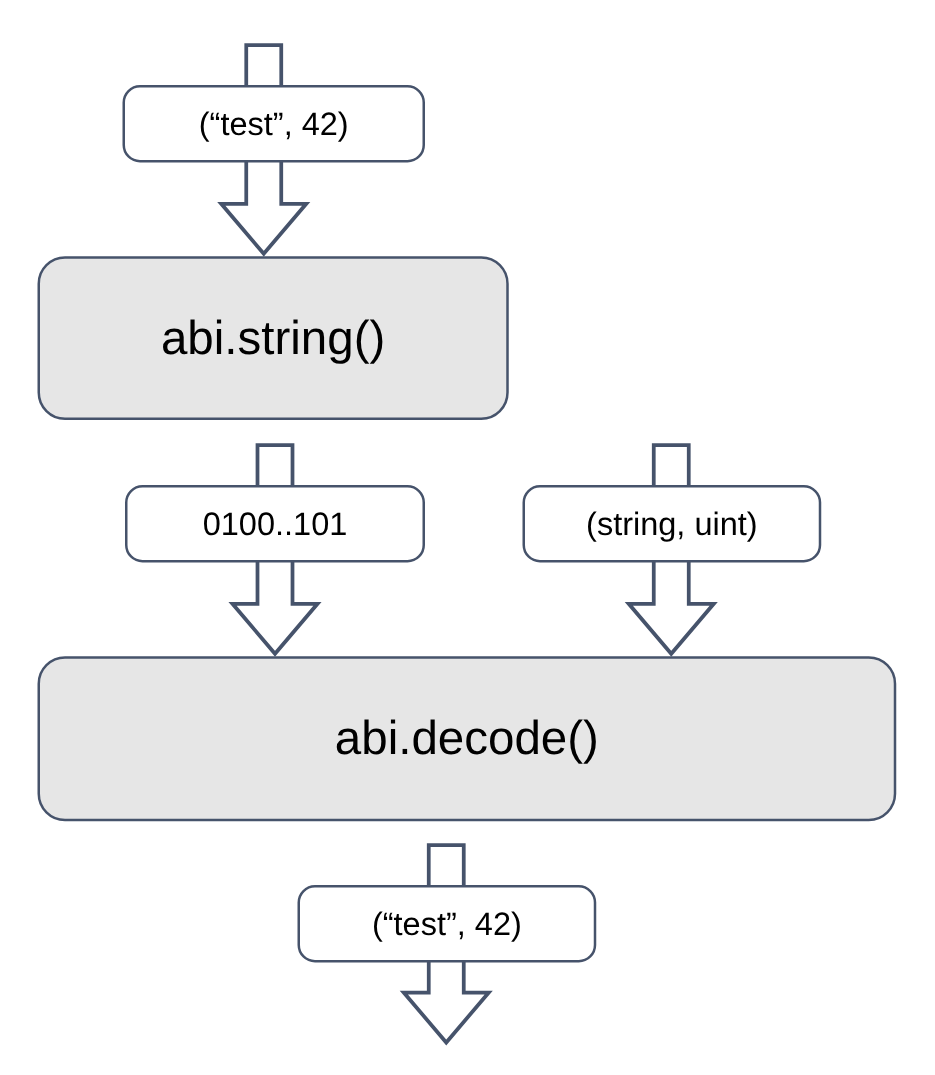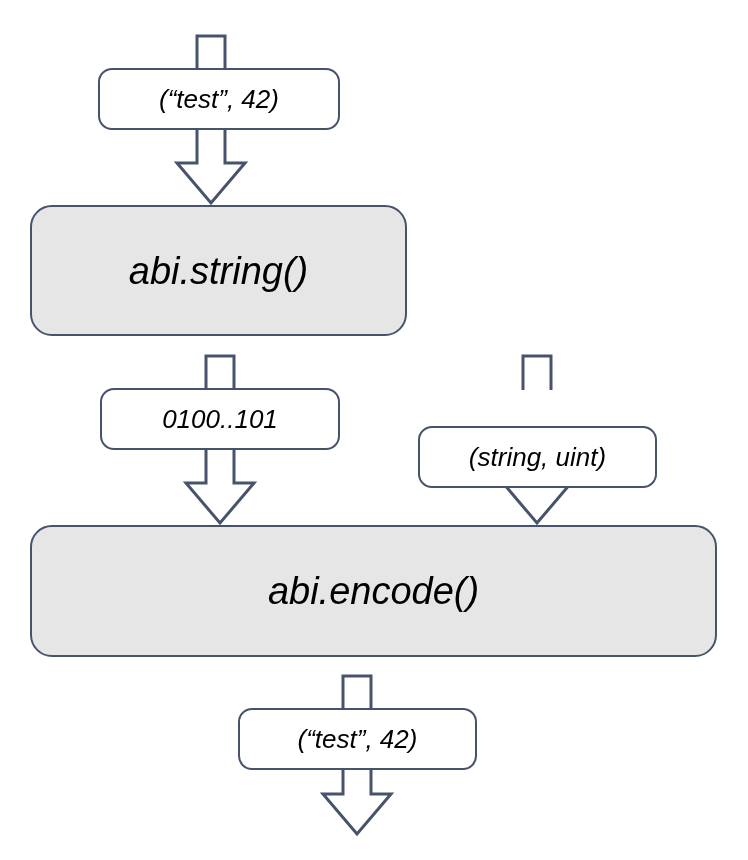--- a/index.html
+++ b/index.html
@@ -10,21 +10,20 @@
   }
   body {
     font-family: "Liberation Sans", sans-serif;
   }
   #canvas {
     position: relative;
     width: 748px;
     height: 860px;
     background: #ffffff;
     overflow: hidden;
-    font-style: italic;
   }
   #canvas svg.layer {
     position: absolute;
     left: 0;
     top: 0;
     width: 748px;
     height: 860px;
   }
   .node {
     position: absolute;
@@ -71,23 +70,23 @@
   <div id="node-layer">
       <div class="node data-node" style="left: 98px; top: 68px; width: 242px; height: 62px;">
         <span class="node-label">(“test”, 42)</span>
       </div>
       <div class="node process-node" style="left: 30px; top: 205px; width: 377px; height: 131px;">
         <span class="node-label">abi.string()</span>
       </div>
       <div class="node data-node" style="left: 100px; top: 388px; width: 240px; height: 62px;">
         <span class="node-label">0100..101</span>
       </div>
-      <div class="node data-node" style="left: 418px; top: 388px; width: 239px; height: 62px; margin-top: 38px;">
+      <div class="node data-node" style="left: 418px; top: 388px; width: 239px; height: 62px;">
         <span class="node-label">(string, uint)</span>
       </div>
       <div class="node process-node" style="left: 30px; top: 525px; width: 687px; height: 132px;">
-        <span class="node-label">abi.encode()</span>
+        <span class="node-label">abi.decode()</span>
       </div>
       <div class="node data-node" style="left: 238px; top: 708px; width: 239px; height: 62px;">
         <span class="node-label">(“test”, 42)</span>
       </div>
     </div>
 </div>
 
 </body></html>

